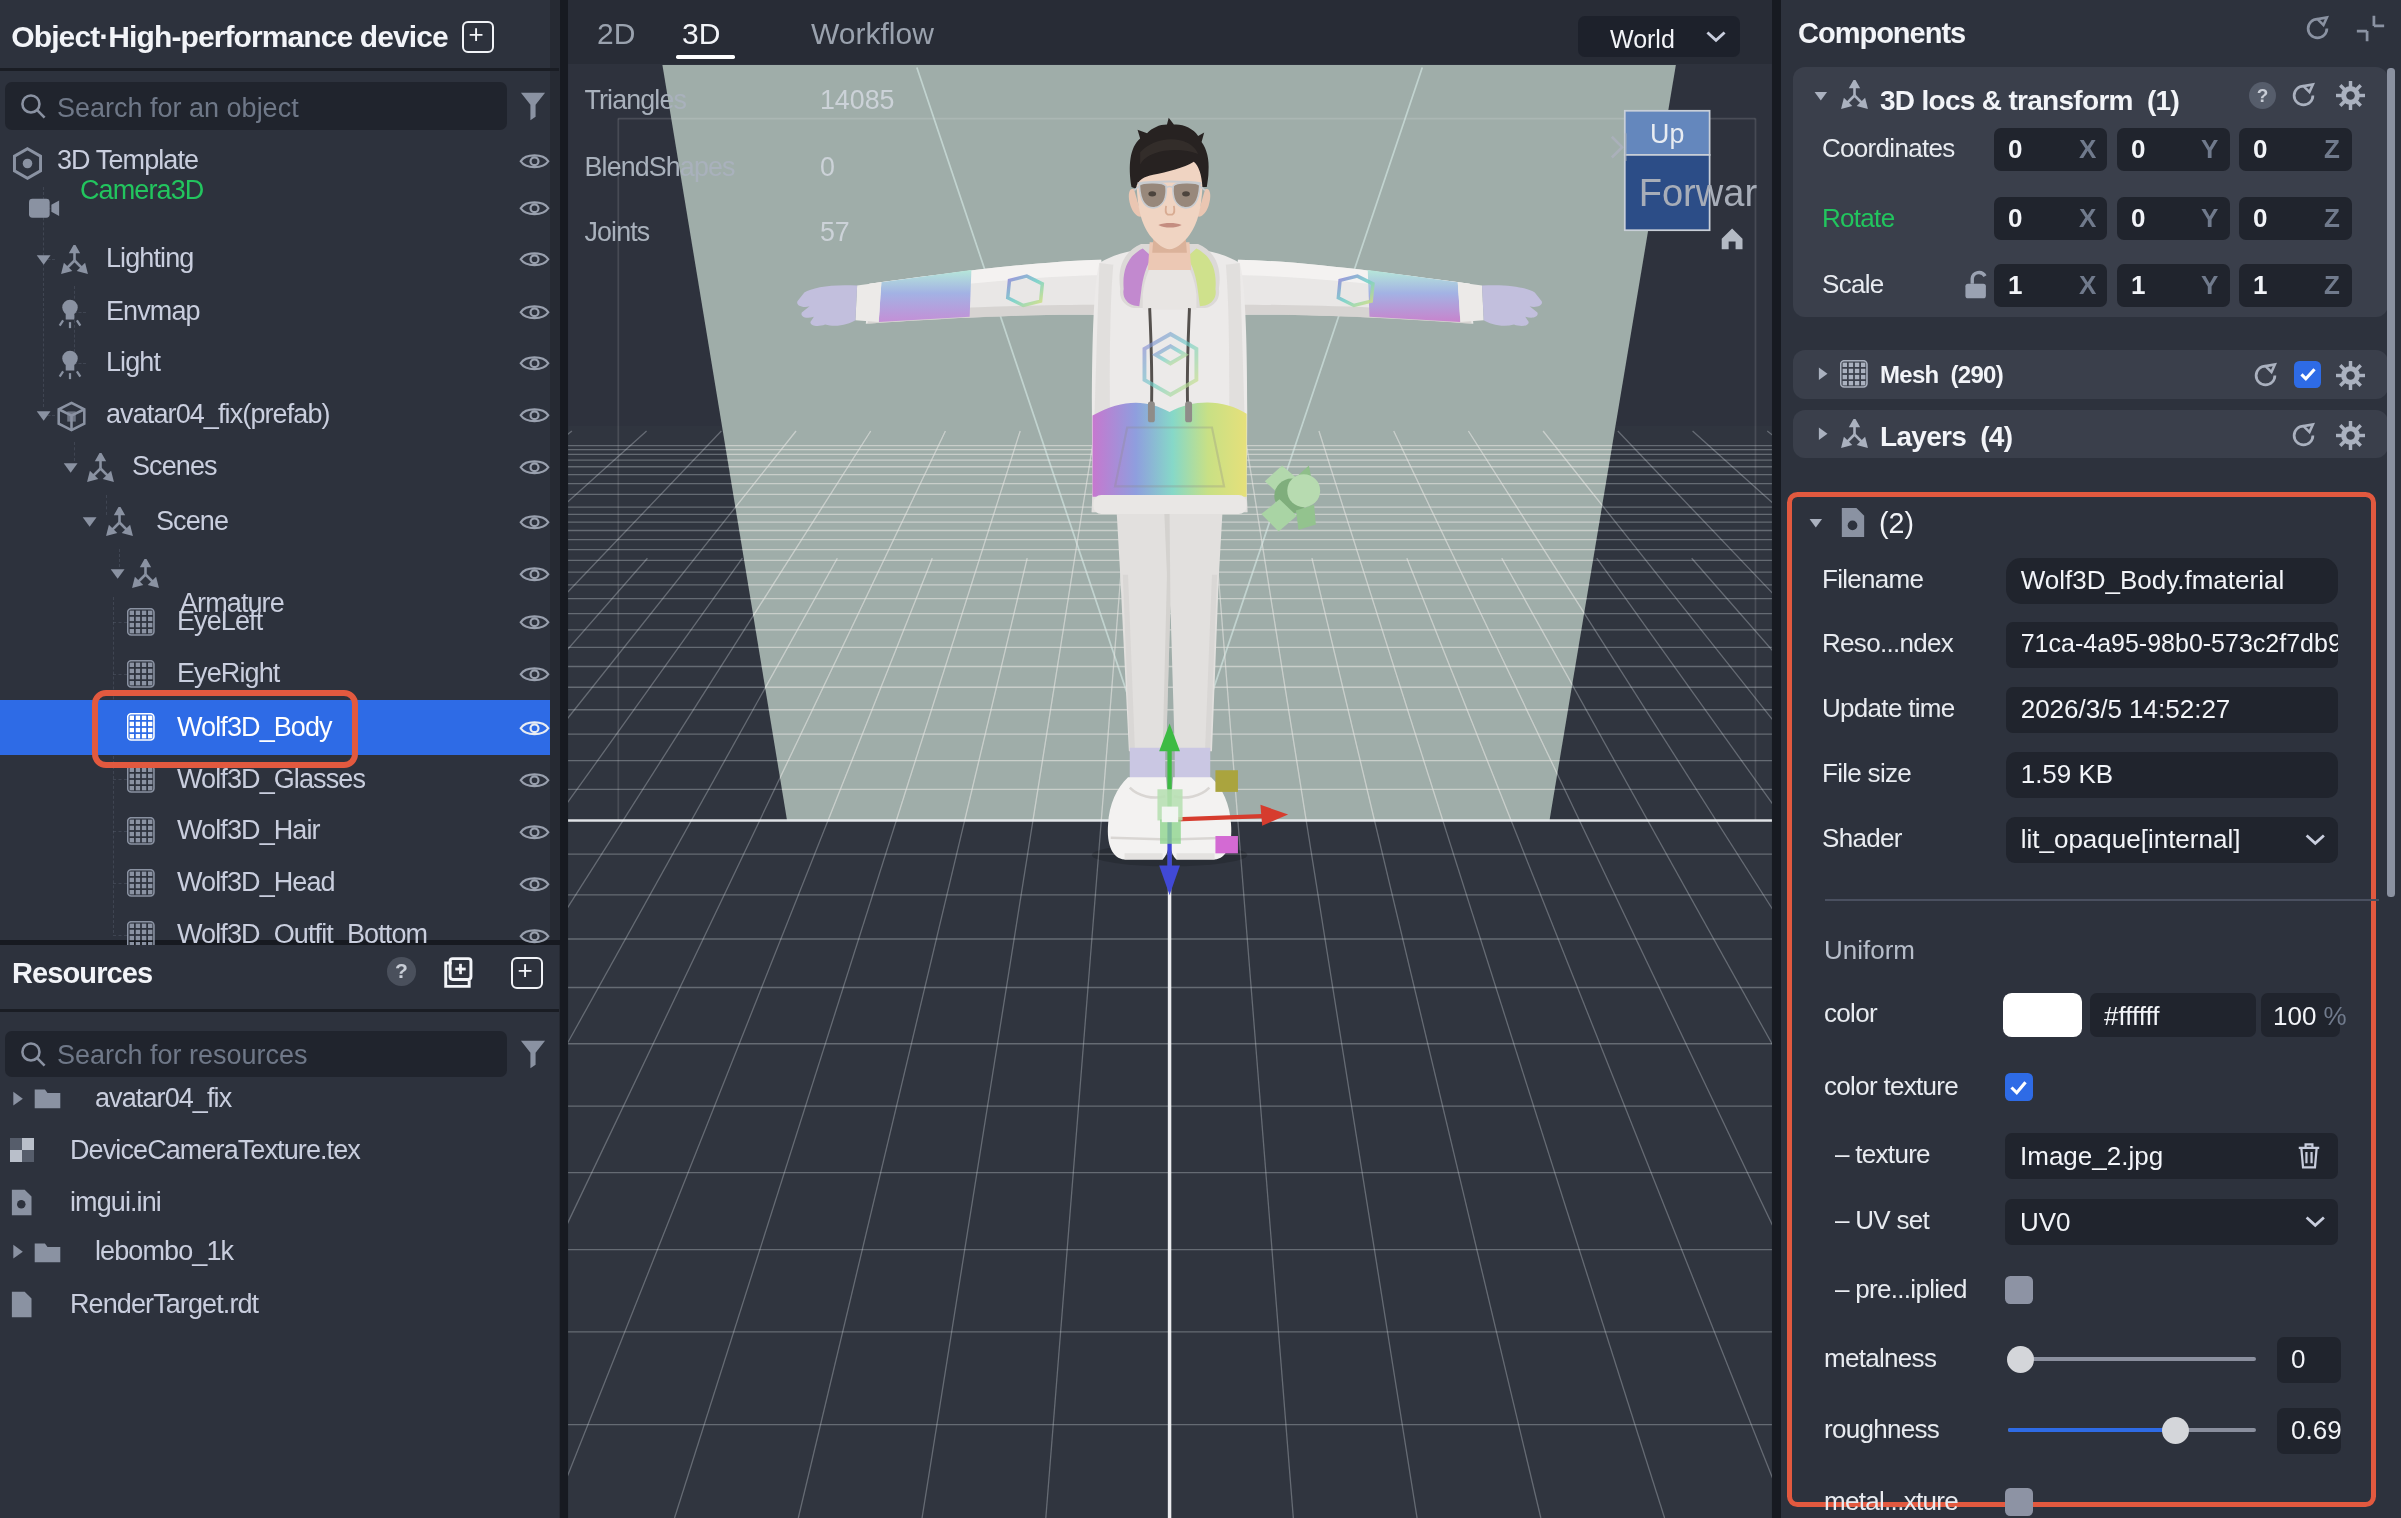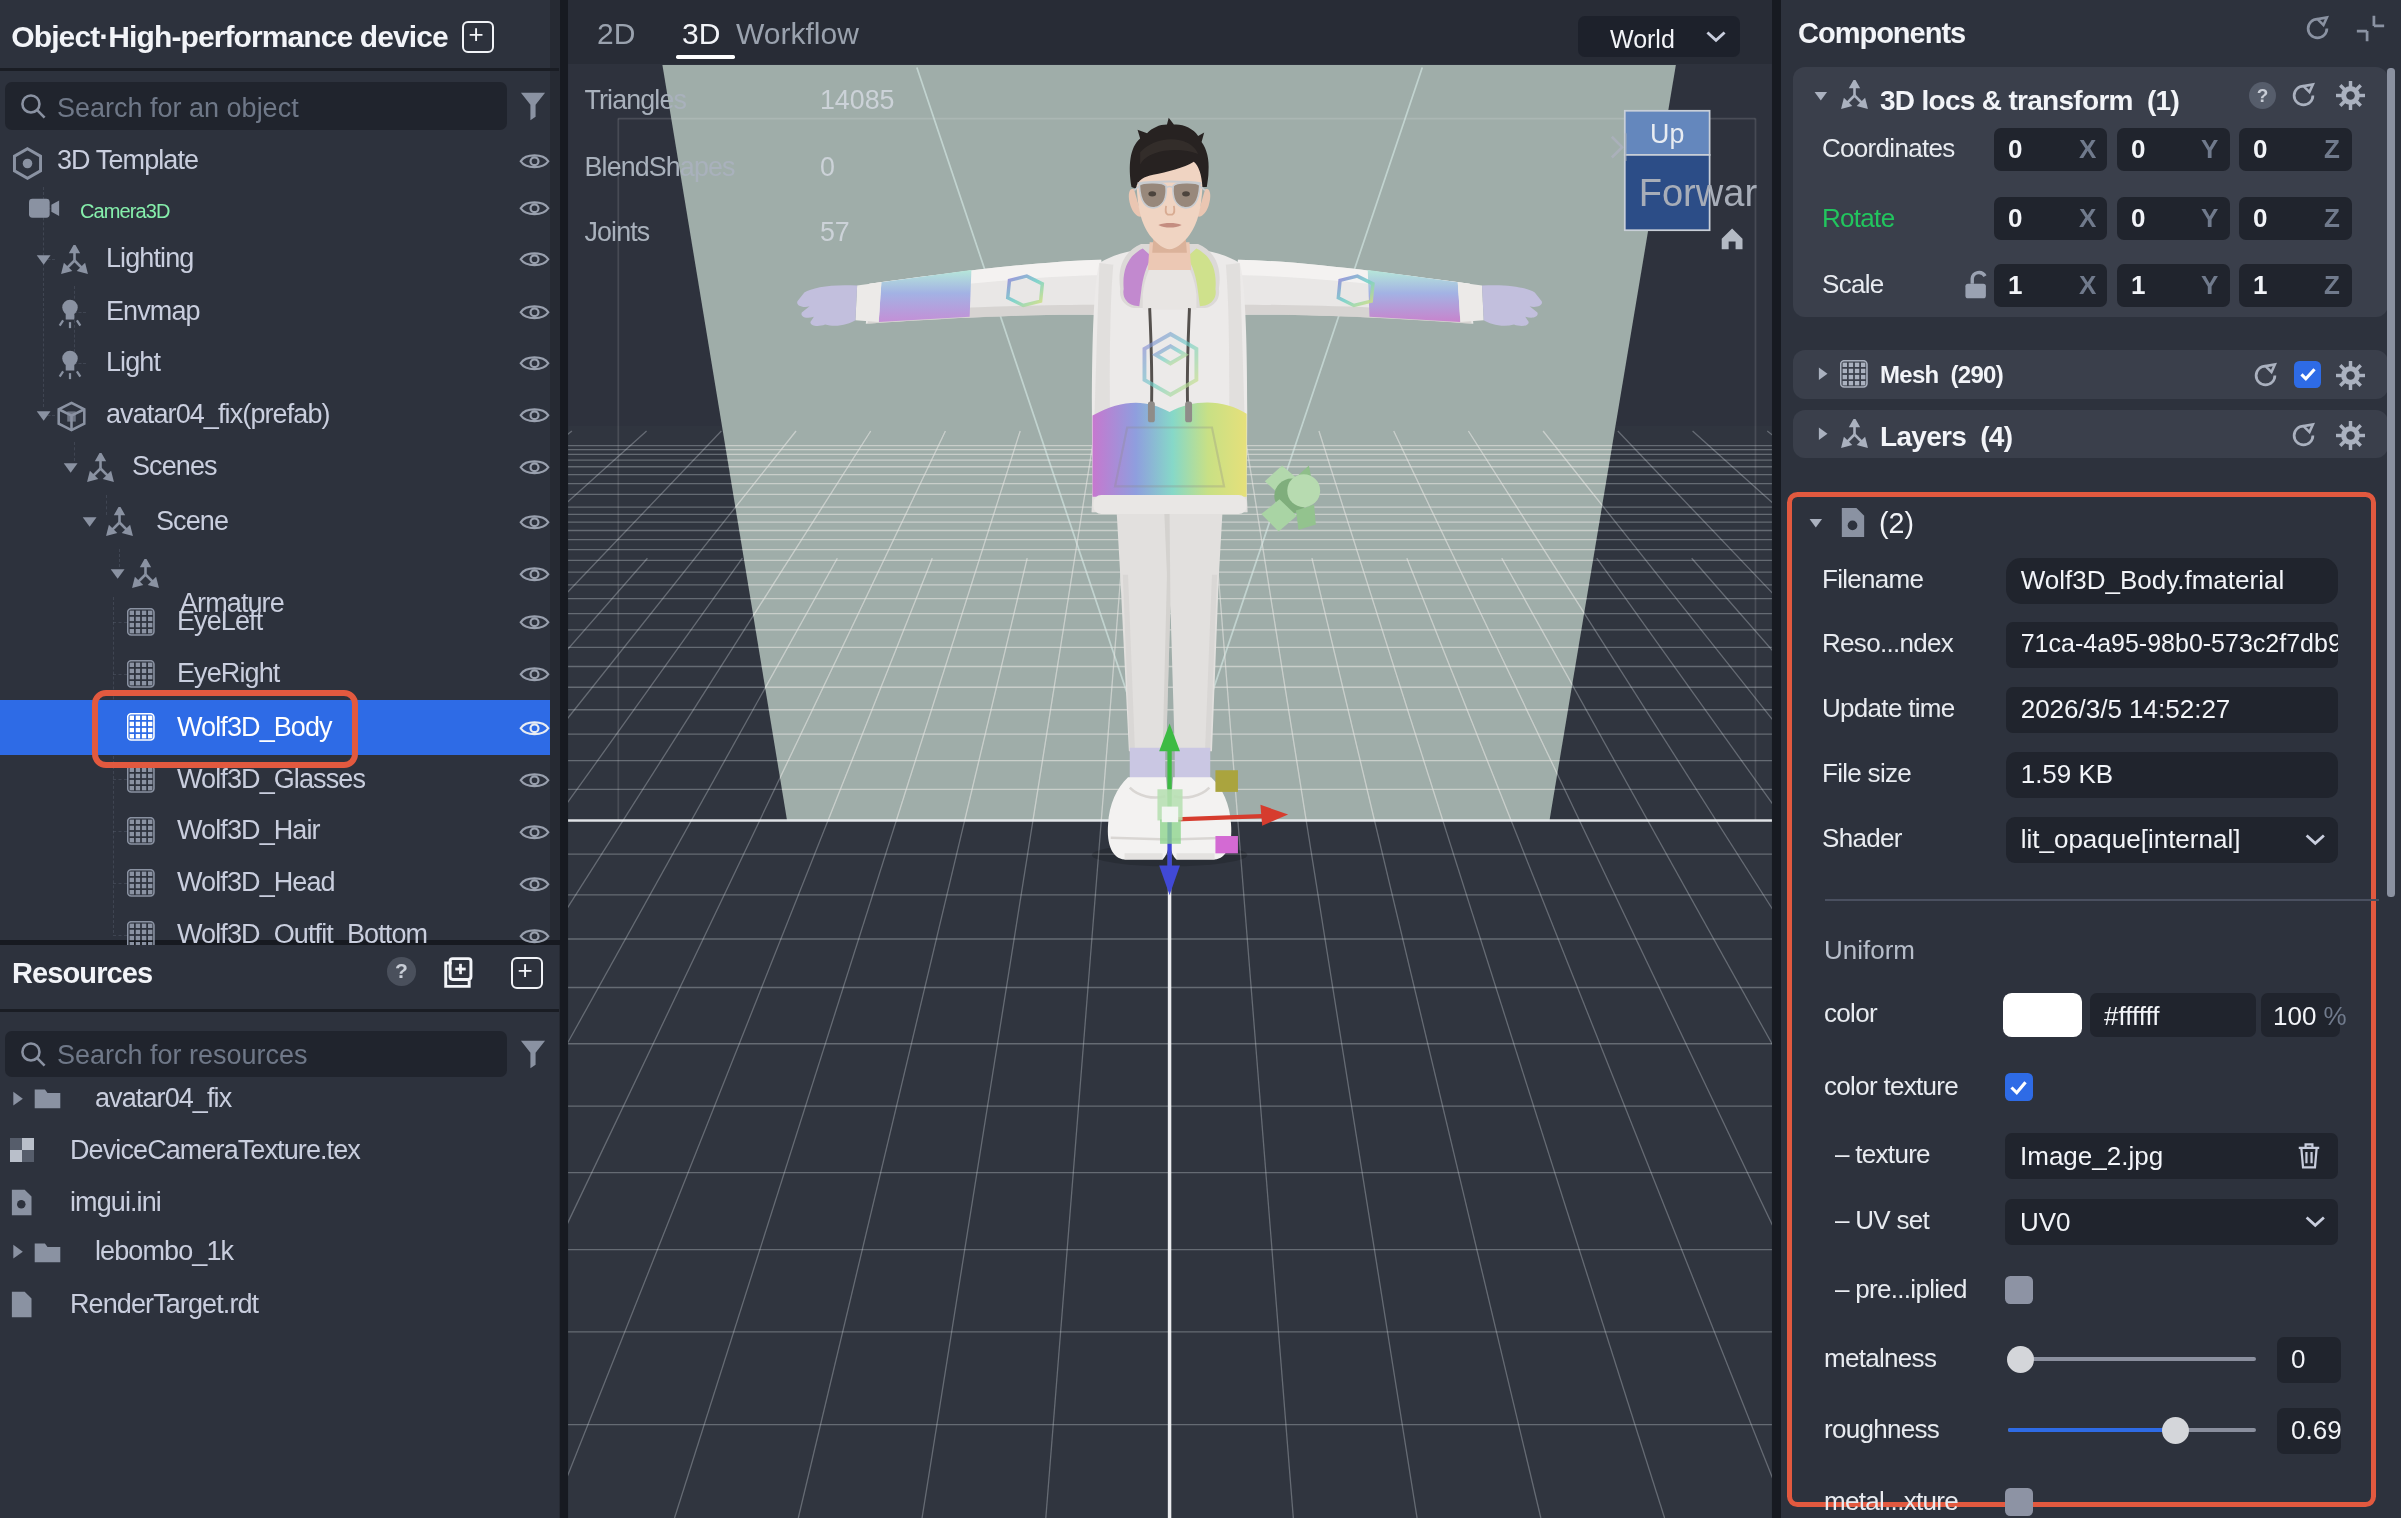--- a/index.html
+++ b/index.html
@@ -50,21 +50,21 @@
     </svg>
 <div class="txt" style="left:57px;top:145px;font-size:27px;letter-spacing:-0.9px;color:#c9cede">3D Template</div>
 <svg class="abs" style="left:519px;top:150px" width="31" height="22.5" viewBox="0 0 36 26">
       <path d="M2 13 C8 4 28 4 34 13 C28 22 8 22 2 13 Z" fill="none" stroke="#99a0ae" stroke-width="2.6"></path>
       <circle cx="18" cy="13" r="4.6" fill="none" stroke="#99a0ae" stroke-width="2.6"></circle>
     </svg>
 <svg class="abs" style="left:29px;top:197px" width="31" height="22.5" viewBox="0 0 36 26">
       <rect x="0" y="2" width="24" height="22" rx="4" fill="#8a92a2"></rect>
       <path d="M26 9 L35 4 V22 L26 17 Z" fill="#8a92a2"></path>
     </svg>
-<div class="txt" style="left:80px;top:200px;font-size:20px;letter-spacing:-0.9px;color:#86efac">Camera3D</div>
+<div class="txt" style="left:80px;top:175px;font-size:27px;letter-spacing:-0.9px;color:#22c55e">Camera3D</div>
 <svg class="abs" style="left:519px;top:197px" width="31" height="22.5" viewBox="0 0 36 26">
       <path d="M2 13 C8 4 28 4 34 13 C28 22 8 22 2 13 Z" fill="none" stroke="#99a0ae" stroke-width="2.6"></path>
       <circle cx="18" cy="13" r="4.6" fill="none" stroke="#99a0ae" stroke-width="2.6"></circle>
     </svg>
 <svg class="abs" style="left:35px;top:251px" width="17.3" height="17.3" viewBox="0 0 20 20">
       <path d="M2 5 H18 L10 16 Z" fill="#8a92a2"></path>
     </svg>
 <svg class="abs" style="left:59px;top:245px" width="31" height="31" viewBox="0 0 36 36">
       <g stroke="#8a92a2" stroke-width="3" fill="#8a92a2">
         <line x1="18" y1="18" x2="18" y2="6"></line>
@@ -719,21 +719,21 @@
       <text x="947" y="126" font-size="31" fill="#ccd2d8" font-family="Liberation Sans">14085</text>
       <text x="675" y="203" font-size="31" letter-spacing="-1" fill="#a9b1bc" font-family="Liberation Sans">BlendShapes</text>
       <text x="947" y="203" font-size="31" fill="#ccd2d8" font-family="Liberation Sans">0</text>
       <text x="675" y="278" font-size="31" letter-spacing="-1" fill="#a9b1bc" font-family="Liberation Sans">Joints</text>
       <text x="947" y="278" font-size="31" fill="#ccd2d8" font-family="Liberation Sans">57</text>
     </svg>
 <div class="abs" style="left:568px;top:0;width:1204px;height:64px;background:#282c36"></div>
 <div class="txt" style="left:597px;top:17.3px;font-size:30px;color:#9aa2ae">2D</div>
 <div class="txt" style="left:682px;top:17.3px;font-size:30px;color:#f2f4f8">3D</div>
 <div class="abs" style="left:676px;top:55px;width:59px;height:4.3px;background:#fff;border-radius:1.7px"></div>
-<div class="txt" style="left:736px;top:17.3px;font-size:30px;color:#9aa2ae">Workflow</div>
+<div class="txt" style="left:811px;top:17.3px;font-size:30px;color:#9aa2ae">Workflow</div>
 <div class="abs" style="left:1578px;top:16.4px;width:162px;height:41px;background:#1d212b;border-radius:7px"></div>
 <div class="txt" style="left:1610px;top:25px;font-size:25px;color:#f2f4f8">World</div>
 <svg class="abs" style="left:1704px;top:28.6px" width="24" height="15.6" viewBox="0 0 28 18">
       <path d="M4 4 L14 13 L24 4" fill="none" stroke="#c9cede" stroke-width="3.4"></path>
     </svg>
 <div class="abs" style="left:1781px;top:0;width:621px;height:1518px;background:#2d323d"></div>
 <div class="txt" style="left:1798px;top:17.3px;font-size:29px;font-weight:bold;letter-spacing:-1px;color:#f2f4f8">Components</div>
 <svg class="abs" style="left:2303px;top:14px" width="29" height="29" viewBox="0 0 34 34">
       <path d="M28 17 A11 11 0 1 1 17 6" fill="none" stroke="#8a92a2" stroke-width="3.2"></path>
       <path d="M17 6 L28 4 L24 13 Z" fill="none" stroke="#8a92a2" stroke-width="3"></path>

